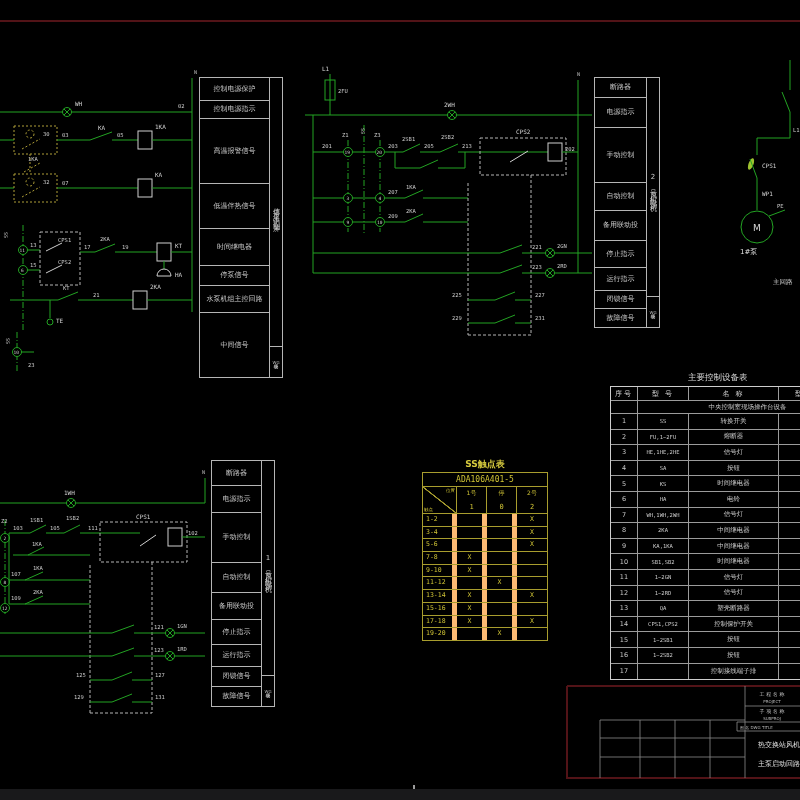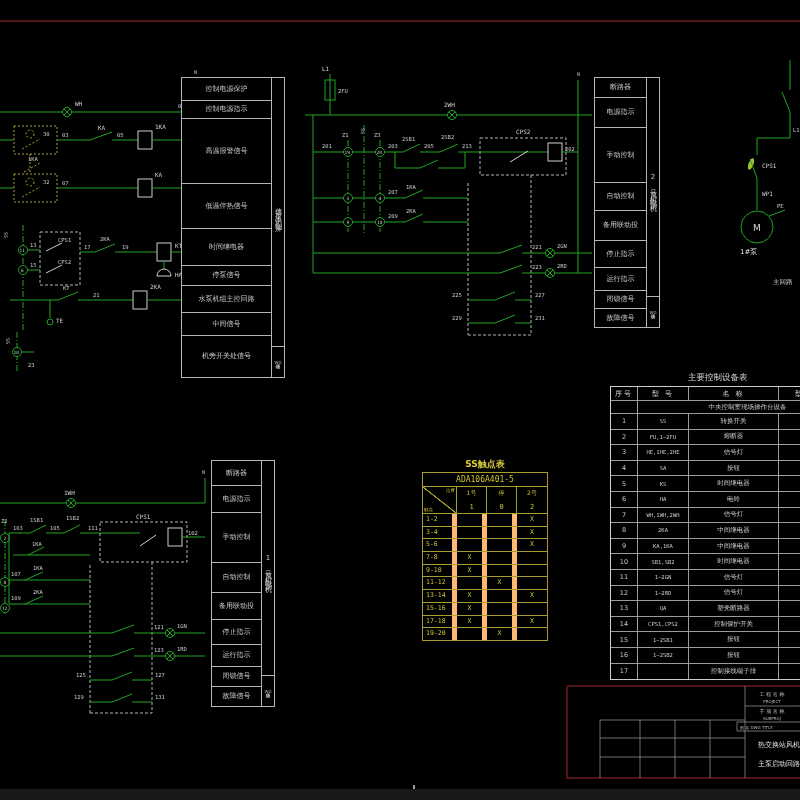--- a/index.html
+++ b/index.html
@@ -388,31 +388,30 @@
     <text x="772" y="696" text-anchor="middle" class="tt5">工 程 名 称</text>
     <text x="772" y="703" text-anchor="middle" class="tt4">PROJECT</text>
     <text x="772" y="713" text-anchor="middle" class="tt5">子 项 名 称</text>
     <text x="772" y="720" text-anchor="middle" class="tt4">SUBPROJ</text>
     <text x="740" y="729" class="tt4">图 名  DWG TITLE</text>
     <text x="758" y="747" class="tt7">热交换站风机</text>
     <text x="758" y="766" class="tt7">主泵启动回路</text>
   </g>
 </svg>
 
-  <div class="legend" style="left:181px;top:77px;width:104px;height:301px">
+  <div class="legend" style="left:199px;top:77px;width:84px;height:301px">
     <div class="lg-main">
       <div class="lg-row" style="height:23px">控制电源保护</div>
       <div class="lg-row" style="height:18px">控制电源指示</div>
       <div class="lg-row" style="height:65px">高温报警信号</div>
       <div class="lg-row" style="height:45px">低温伴热信号</div>
       <div class="lg-row" style="height:37px">时间继电器</div>
       <div class="lg-row" style="height:20px">停泵信号</div>
       <div class="lg-row" style="height:27px">水泵机组主控回路</div>
       <div class="lg-row" style="height:23px">中间信号</div>
-      <div class="lg-row">机旁开关处信号</div>
     </div>
     <div class="lg-side">
       <div class="lg-side-v">信号集中控制屏</div>
       <div class="lg-corner">
         <span class="cn1">去现场</span>
         <span class="cn2">WG</span>
       </div>
     </div>
   </div>
 

